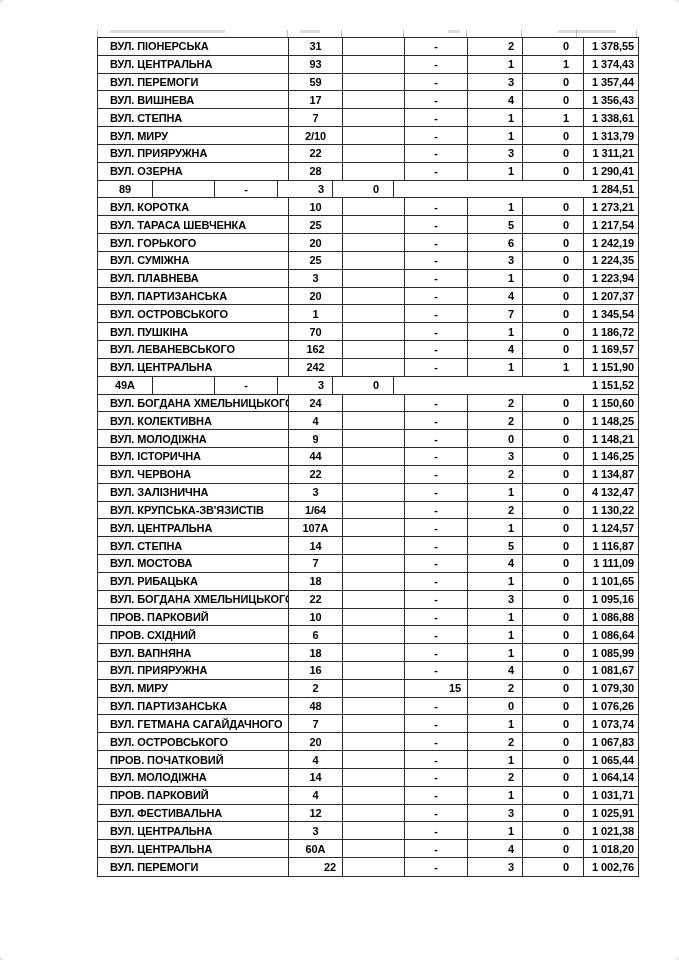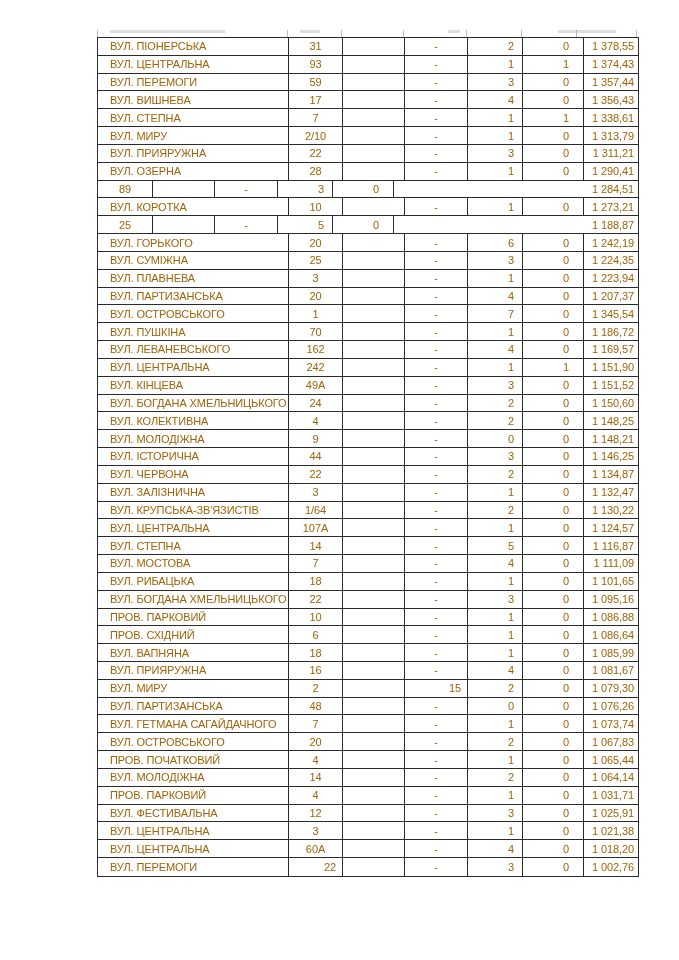--- a/index.html
+++ b/index.html
@@ -1,23 +1,24 @@
 <!DOCTYPE html>
 <html><head>
 <meta charset="utf-8">
 <style>
   html,body{margin:0;padding:0;background:#e8e8e8;}
   .page{
     position:relative;
     width:679px;height:960px;
     background:#ffffff;
     font-family:"Liberation Sans", sans-serif;
-    font-weight:normal;
-    color:#a16207;
+    font-weight:bold;
+    color:#000000;
     overflow:hidden;
+    border-radius:6px;
   }
   .streets-table{
     position:absolute;
     left:97px;top:37px;
     width:540px;
     border:1.5px solid #2b2b2b;
     background:#fff;
   }
   .trow{
     display:flex;
@@ -154,26 +155,27 @@
       <div class="trow">
         <div class="cell c-street">ВУЛ. КОРОТКА</div>
         <div class="cell c-building">10</div>
         <div class="cell c-blank"></div>
         <div class="cell c-dash">-</div>
         <div class="cell c-num1">1</div>
         <div class="cell c-num2">0</div>
         <div class="cell c-amount">1 273,21</div>
       </div>
       <div class="trow">
+        <div class="cell c-street">ВУЛ. ТАРАСА ШЕВЧЕНКА</div>
         <div class="cell c-building">25</div>
         <div class="cell c-blank"></div>
         <div class="cell c-dash">-</div>
         <div class="cell c-num1">5</div>
         <div class="cell c-num2">0</div>
-        <div class="cell c-amount">1 188,87</div>
+        <div class="cell c-amount">1 217,54</div>
       </div>
       <div class="trow">
         <div class="cell c-street">ВУЛ. ГОРЬКОГО</div>
         <div class="cell c-building">20</div>
         <div class="cell c-blank"></div>
         <div class="cell c-dash">-</div>
         <div class="cell c-num1">6</div>
         <div class="cell c-num2">0</div>
         <div class="cell c-amount">1 242,19</div>
       </div>
@@ -234,21 +236,20 @@
       <div class="trow">
         <div class="cell c-street">ВУЛ. ЦЕНТРАЛЬНА</div>
         <div class="cell c-building">242</div>
         <div class="cell c-blank"></div>
         <div class="cell c-dash">-</div>
         <div class="cell c-num1">1</div>
         <div class="cell c-num2">1</div>
         <div class="cell c-amount">1 151,90</div>
       </div>
       <div class="trow">
-        <div class="cell c-street">ВУЛ. КІНЦЕВА</div>
         <div class="cell c-building">49А</div>
         <div class="cell c-blank"></div>
         <div class="cell c-dash">-</div>
         <div class="cell c-num1">3</div>
         <div class="cell c-num2">0</div>
         <div class="cell c-amount">1 151,52</div>
       </div>
       <div class="trow">
         <div class="cell c-street">ВУЛ. БОГДАНА ХМЕЛЬНИЦЬКОГО</div>
         <div class="cell c-building">24</div>
@@ -294,21 +295,21 @@
         <div class="cell c-num2">0</div>
         <div class="cell c-amount">1 134,87</div>
       </div>
       <div class="trow">
         <div class="cell c-street">ВУЛ. ЗАЛІЗНИЧНА</div>
         <div class="cell c-building">3</div>
         <div class="cell c-blank"></div>
         <div class="cell c-dash">-</div>
         <div class="cell c-num1">1</div>
         <div class="cell c-num2">0</div>
-        <div class="cell c-amount">1 132,47</div>
+        <div class="cell c-amount">4 132,47</div>
       </div>
       <div class="trow">
         <div class="cell c-street">ВУЛ. КРУПСЬКА-ЗВ'ЯЗИСТІВ</div>
         <div class="cell c-building">1/64</div>
         <div class="cell c-blank"></div>
         <div class="cell c-dash">-</div>
         <div class="cell c-num1">2</div>
         <div class="cell c-num2">0</div>
         <div class="cell c-amount">1 130,22</div>
       </div>

